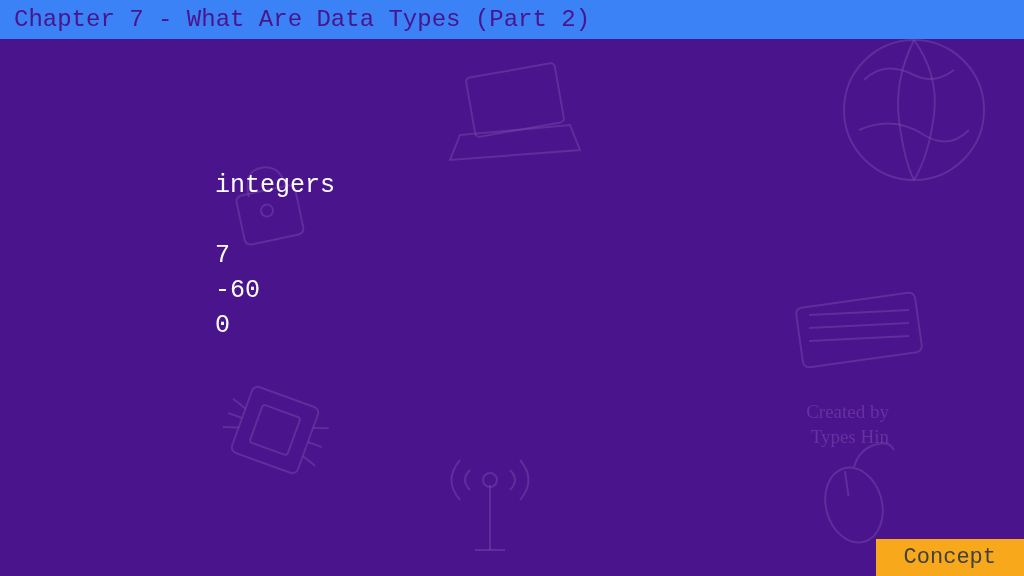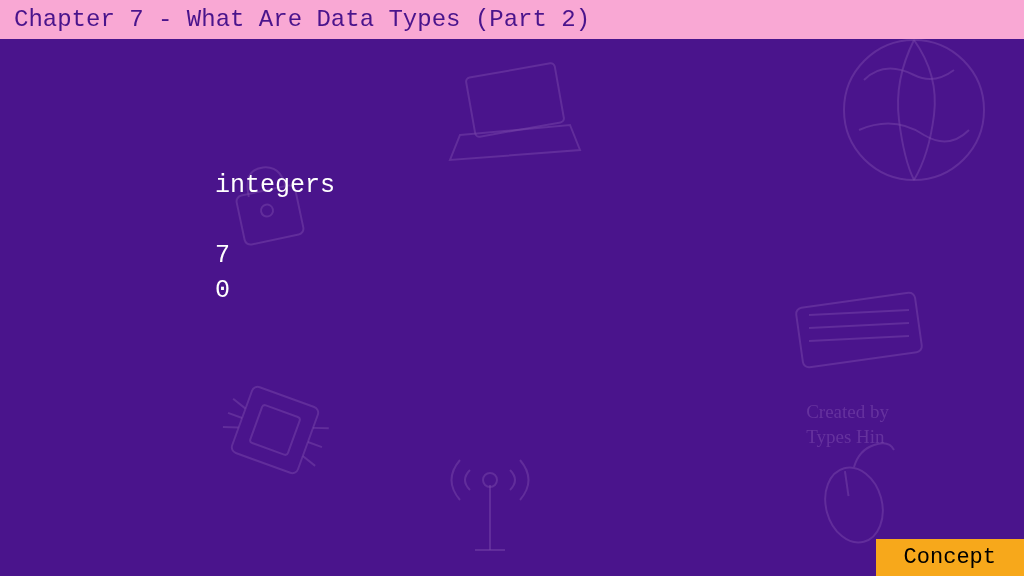--- a/index.html
+++ b/index.html
@@ -5,21 +5,21 @@
     * { margin: 0; padding: 0; box-sizing: border-box; }
     body {
       width: 1024px;
       height: 576px;
       background: #4a148c;
       font-family: 'Consolas', 'Monaco', 'Courier New', monospace;
       position: relative;
       overflow: hidden;
     }
     .header-bar {
-      background: #f9a8d4;
+      background: #3b82f6;
       color: #4a148c;
       padding: 6px 14px;
       font-size: 24px;
       font-weight: normal;
       font-family: 'Consolas', 'Monaco', 'Courier New', monospace;
     }
     .content-area {
       position: absolute;
       top: 168px;
       left: 215px;
@@ -37,33 +37,33 @@
     }
     .col-int { width: 208px; }
     .col-header {
       margin-bottom: 35px;
     }
     .footer-tag {
       position: absolute;
       bottom: 0;
       right: 0;
       background: #f7a81b;
-      color: #000000;
+      color: #404040;
       padding: 6px 28px;
       font-size: 22px;
       font-family: 'Consolas', 'Monaco', 'Courier New', monospace;
     }
     .credit {
       position: absolute;
       top: 400px;
       right: 135px;
       color: rgba(120, 70, 170, 0.6);
       font-family: Georgia, serif;
       font-size: 19px;
-      text-align: left;
+      text-align: right;
       line-height: 1.3;
     }
     .doodle {
       position: absolute;
       stroke: rgba(120, 70, 170, 0.5);
       fill: none;
       stroke-width: 2;
     }
   </style>
 </head>
@@ -124,20 +124,21 @@
   <ellipse cx="55" cy="70" rx="28" ry="38" transform="rotate(-15 55 70)"></ellipse>
   <line x1="55" y1="35" x2="52" y2="60" transform="rotate(-15 55 70)"></line>
   <path d="M 55 32 Q 60 15 75 10 Q 90 5 95 15"></path>
 </svg>
 
 <div class="content-area">
   <div class="columns">
     <div class="col col-int">
       <div class="col-header">integers</div>
       <div>7</div>
+      <div>-60</div>
       <div>0</div>
     </div>
   </div>
 </div>
 
 <div class="credit">
   <div>Created by</div>
   <div>Types Hin</div>
 </div>
 

